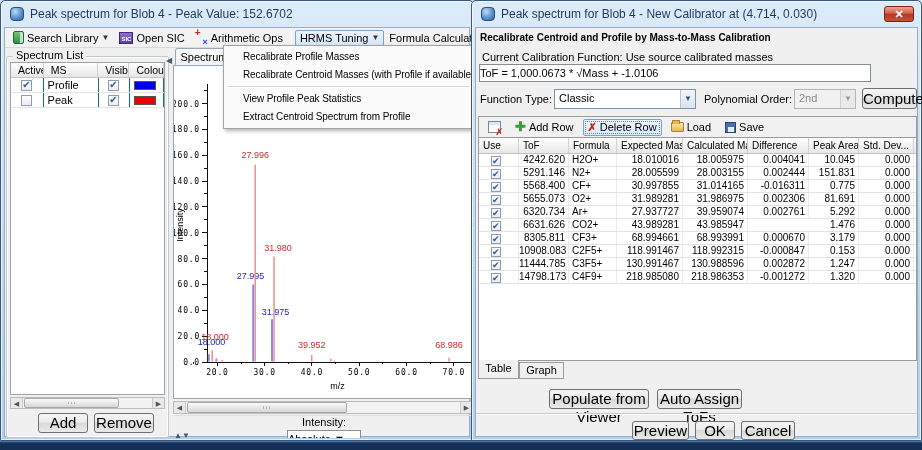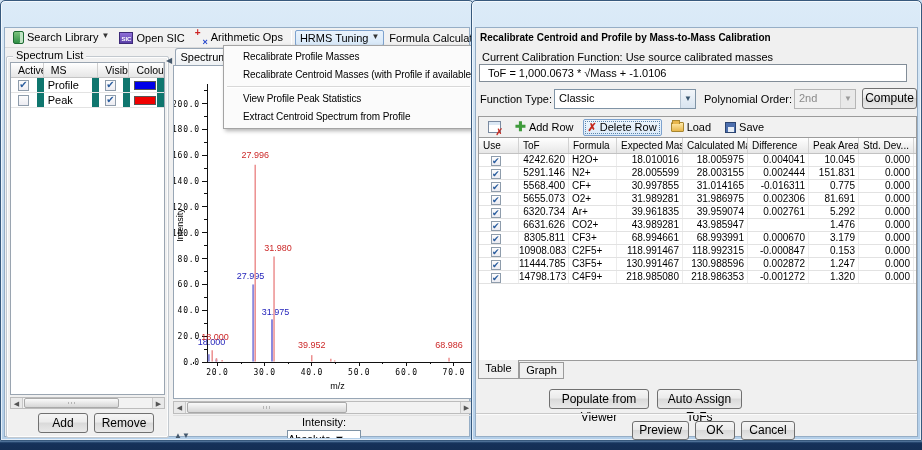--- a/index.html
+++ b/index.html
@@ -15,42 +15,42 @@
   .titlebar .ttext { position:absolute; left:29px; top:6px; font-size:12px; color:#1b3a5c; white-space:nowrap; }
   .app-icon { position:absolute; left:9px; top:6px; width:14px; height:14px; border-radius:4px;
               background:radial-gradient(circle at 35% 30%, #bcdcf6, #5b93cc 55%, #2c649f); border:1px solid #28517e; }
   .close-btn { position:absolute; right:7px; top:5px; width:30px; height:16px; border:1px solid #7e2114; border-radius:3px;
                background:linear-gradient(#e9a493,#d0614a 45%,#b03a24 50%,#c4523a); color:#fff; font-weight:bold; font-size:11px;
                text-align:center; line-height:14px; cursor:default; }
   .win-body { position:absolute; left:3px; right:3px; top:26px; bottom:3px; background:#f0f0f0; border:1px solid #96aec6; }
 
   
   .btn { position:absolute; border:1px solid #707070; border-radius:3px; text-align:center;
-         background:linear-gradient(#f5f5f5,#ebebeb 45%,#d9d9d9 50%,#e9e9e9); font-size:12px; }
+         background:linear-gradient(#f5f5f5,#ebebeb 45%,#d9d9d9 50%,#e9e9e9); font-size:15px; }
   .cb { display:inline-block; width:11px; height:11px; border:1px solid #8e9cab; background:linear-gradient(#fdfdfd,#ececf2);
         position:relative; vertical-align:middle; }
   .cb.checked::after { content:"✔"; position:absolute; left:0; top:-2px; font-size:10px; color:#2a5d9e; }
   .combo { position:absolute; border:1px solid #7f93a5; background:#fff; font-size:11px; }
   .combo .cval { position:absolute; left:4px; top:2px; white-space:nowrap; }
   .combo .carr { position:absolute; right:0; top:0; bottom:0; width:15px; background:linear-gradient(#f2f6fa,#d8e4f0);
                  border-left:1px solid #b6c4d2; color:#39566f; font-size:8px; text-align:center; line-height:18px; }
   .combo.disabled { background:#f1f1f1; border-color:#b5b5b5; color:#8a8a8a; }
   .combo.disabled .carr { background:#e9e9e9; color:#9a9a9a; border-left-color:#cfcfcf; }
   .hscroll { position:absolute; background:#f2f2f2; border:1px solid #bcbcbc; }
   .hs-arr { position:absolute; top:0; bottom:0; width:12px; background:#e9e9e9; color:#555; font-size:7px; text-align:center; line-height:11px; }
   .hs-arr.l { left:0; border-right:1px solid #c9c9c9; } .hs-arr.r { right:0; border-left:1px solid #c9c9c9; }
   .hs-thumb { position:absolute; top:0; bottom:0; background:linear-gradient(#fafafa,#d6d6d6); border:1px solid #a9a9a9; border-radius:2px; }
   .hs-thumb::after { content:""; position:absolute; left:50%; top:3px; bottom:3px; width:8px; margin-left:-4px;
                      background:repeating-linear-gradient(90deg,#b5b5b5 0 1px,transparent 1px 3px); }
   .sep-v { width:1px; height:15px; background:#c4c4c4; border-right:1px solid #fff; margin:0 3px; }
 
   
   .lw-toolbar { position:absolute; left:4px; right:4px; top:27px; height:20px; background:#f2f2f2;
                 border-bottom:1px solid #dadada; display:flex; align-items:center; padding-left:3px; white-space:nowrap; }
-  .tb-item { display:flex; gap:3px; padding:1px 4px; border:1px solid transparent; }
+  .tb-item { display:flex; align-items:center; gap:3px; padding:1px 4px; border:1px solid transparent; }
   .tb-item.open { border-color:#7da2ce; background:linear-gradient(#eaf3fc,#d7e8f8); border-radius:2px; }
   .tb-caret { font-size:8px; color:#333; }
   .ic { display:inline-block; }
   .ic-lib { width:11px; height:13px; background:linear-gradient(#7cc27c,#2f8f46); border:1px solid #1e6b33; border-radius:2px;
             box-shadow:inset -3px 0 0 #bfe3c4; }
   .ic-sic { width:14px; height:12px; background:linear-gradient(#8f6fd8,#5a3fa8); border:1px solid #3d2a78; color:#fff;
             font-size:6px; font-weight:bold; text-align:center; line-height:12px; }
   .ic-arith { width:13px; height:13px; position:relative; }
   .ic-arith::before { content:"+"; position:absolute; left:0; top:-4px; color:#cc2222; font-size:10px; font-weight:bold; }
   .ic-arith::after { content:"×"; position:absolute; right:0; bottom:-3px; color:#2244cc; font-size:9px; font-weight:bold; }
@@ -58,43 +58,43 @@
              box-shadow:2px 2px 0 #c6d6e6; }
   .ic-clip::before { content:""; position:absolute; left:1px; top:2px; right:1px; height:7px;
                      background:repeating-linear-gradient(#9fb6cc 0 1px,transparent 1px 3px); }
   .groupbox { position:absolute; left:5px; top:47px; width:163px; height:390px; }
   .gb-border { position:absolute; left:0; top:8px; right:0; bottom:0; border:1px solid #c3c9cf; border-radius:2px; box-shadow:inset 0 0 0 1px #fdfdfd; }
   .gb-title { position:absolute; left:7px; top:1px; background:#f0f0f0; padding:0 3px; }
   .sl-table { position:absolute; left:4px; top:14px; width:155px; height:333px; background:#fff; border:1px solid #9aa5b1; overflow:hidden; }
   .sl-hrow { display:flex; height:15px; background:linear-gradient(#ffffff,#e6e6e6); border-bottom:1px solid #c5c5c5; }
   .sl-hc { border-right:1px solid #cfcfcf; padding:1px 0 0 7px; font-size:10.5px; white-space:nowrap; overflow:hidden; }
   .sl-row { display:flex; height:15px; border-bottom:1px solid #e3e3e3; align-items:center; }
-  .sl-c { border-right:7px solid #0f766e; height:100%; display:flex; align-items:center; overflow:hidden; }
+  .sl-c { border-right:1px solid #0f766e; height:100%; display:flex; align-items:center; overflow:hidden; }
   .swatch { width:22px; height:9px; border:1px solid #555; margin-left:4px; }
   .splitter-glyph { position:absolute; font-size:8px; color:#44586c; }
 
   .spec-tab { position:absolute; left:174px; top:47px; width:58px; height:18px; background:linear-gradient(#fdfdfd,#eef1f4);
               border:1px solid #98a6b5; border-bottom:none; border-radius:3px 3px 0 0; text-align:center; line-height:17px; }
   .chart-panel { position:absolute; left:172px; top:64px; width:300px; height:334px; background:#fff; border:1px solid #98a6b5; }
   .lw-bottombar { position:absolute; left:172px; top:414px; width:300px; height:23px; display:flex; align-items:center;
                   gap:2px; white-space:nowrap; overflow:hidden; border-top:1px solid #e0e0e0; padding-left:2px;flex-direction:column; }
   .bb-combo { position:relative; width:74px; height:18px; border:1px solid #7f93a5; background:#fff; flex:none; }
   .bb-combo .cval{ top:1px; } .bb-combo .carr{ line-height:16px; }
 
   
   .menu { position:absolute; left:222px; top:44px; width:251px; background:#fbfbfb; border:1px solid #a4a4a4;
           box-shadow:2px 2px 4px rgba(0,0,0,.3); padding:2px 0; z-index:5; }
   .menu-item { height:18px; line-height:18px; padding-left:19px; font-size:10px; letter-spacing:-0.1px; white-space:nowrap; overflow:hidden; }
   .menu-sep { border-top:1px solid #d8d8d8; border-bottom:1px solid #fff; margin:2px 3px; }
 
   
   .rw-heading { position:absolute; left:8px; top:31px; font-weight:bold; font-size:10px; }
   .rw-curfn { position:absolute; left:10px; top:50px; }
-  .rw-formula { position:absolute; left:7px; top:63px; width:428px; height:18px; background:#fff; border:1px solid #828d98;
-                padding:2px 8px; white-space:nowrap; }
+  .rw-formula { position:absolute; left:7px; top:63px; width:392px; height:18px; background:#fff; border:1px solid #828d98;
+                padding:2px 0; white-space:nowrap; }
   .rw-lbl { position:absolute; top:92px; }
   .rt-toolbar { position:absolute; left:6px; top:115px; width:439px; height:22px; border:1px solid #9b9b9b; background:#f1f1f1;
                 display:flex; align-items:center; gap:4px; padding-left:4px; white-space:nowrap; }
   .rt-btn { display:flex; align-items:center; gap:3px; padding:1px 4px; border:1px solid transparent; }
   .rt-btn.focused { border-color:#7da2ce; background:linear-gradient(#eef5fc,#dcebf9); border-radius:2px; outline:1px dotted #5b84ab; outline-offset:-3px; }
   .ic-grid { width:13px; height:12px; border:1px solid #7a8aa0; background:linear-gradient(#dce8f4 0 3px,#fff 3px), 
              #fff; position:relative; }
   .ic-grid::after { content:"✗"; position:absolute; right:-3px; bottom:-5px; color:#c43027; font-size:9px; font-weight:bold; }
   .ic-plus { color:#3f9b3c; font-weight:bold; font-size:13px; line-height:10px; }
   .ic-delx { color:#c4271c; font-weight:bold; font-size:11px; }
@@ -113,20 +113,24 @@
   .rw-tab.active { top:359px; left:6px; width:41px; height:19px; border-top:none; background:#f0f0f0; line-height:17px; }
   .rw-tab.idle { top:361px; left:47px; width:45px; height:17px; line-height:15px; }
   .rw-sep { position:absolute; left:4px; right:4px; top:412px; border-top:1px solid #c9c9c9; border-bottom:1px solid #fbfbfb; }
   .bottom-strip { position:absolute; left:0; top:441px; width:922px; height:9px;
                   background:linear-gradient(#2d5078,#14305656 20%,#142f55); border-top:1px solid #4d6f96; background-color:#15315a; }
 </style>
 </head>
 <body>
 
 <div class="window left">
+  <div class="titlebar">
+    <span class="app-icon"></span>
+    <span class="ttext">Peak spectrum for Blob 4 - Peak Value: 152.6702</span>
+  </div>
   <div class="win-body"></div>
 
   <div class="lw-toolbar">
     <span class="tb-item">
       <span class="ic ic-lib"></span>
       <span>Search Library</span>
       <span class="tb-caret">▼</span>
     </span>
     <span class="tb-item">
       <span class="ic ic-sic">SIC</span>
@@ -309,20 +313,25 @@
   <div class="menu" id="hrms-menu">
       <div class="menu-item">Recalibrate Profile Masses</div>
       <div class="menu-item">Recalibrate Centroid Masses (with Profile if available)</div>
       <div class="menu-sep"></div>
       <div class="menu-item">View Profile Peak Statistics</div>
       <div class="menu-item">Extract Centroid Spectrum from Profile</div>
     </div>
 </div>
 
 <div class="window right">
+  <div class="titlebar">
+    <span class="app-icon"></span>
+    <span class="ttext">Peak spectrum for Blob 4 - New Calibrator at (4.714, 0.030)</span>
+    <span class="close-btn">✕</span>
+  </div>
   <div class="win-body"></div>
 
   <div class="rw-heading">Recalibrate Centroid and Profile by Mass-to-Mass Calibration</div>
   <div class="rw-curfn">Current Calibration Function: Use source calibrated masses</div>
   <div class="rw-formula">ToF = 1,000.0673 * √Mass + -1.0106</div>
 
   <span class="rw-lbl" style="left:8px;">Function Type:</span>
   <span class="combo" style="left:82px; top:88px; width:142px; height:20px;">
     <span class="cval">Classic</span>
     <span class="carr">▼</span>
@@ -404,21 +413,21 @@
         <div class="ct-c r" style="width: 66px;">31.989281</div>
         <div class="ct-c r" style="width: 65px;">31.986975</div>
         <div class="ct-c r" style="width: 61px;">0.002306</div>
         <div class="ct-c r" style="width: 50px;">81.691</div>
         <div class="ct-c r" style="width: 55px;">0.000</div>
       </div>
       <div class="ct-row">
         <div class="ct-c " style="width: 40px;"><span class="cb checked"></span></div>
         <div class="ct-c r" style="width: 50px;">6320.734</div>
         <div class="ct-c l" style="width: 48px;">Ar+</div>
-        <div class="ct-c r" style="width: 66px;">39.961835</div>
+        <div class="ct-c r" style="width: 66px;">27.937727</div>
         <div class="ct-c r" style="width: 65px;">39.959074</div>
         <div class="ct-c r" style="width: 61px;">0.002761</div>
         <div class="ct-c r" style="width: 50px;">5.292</div>
         <div class="ct-c r" style="width: 55px;">0.000</div>
       </div>
       <div class="ct-row">
         <div class="ct-c " style="width: 40px;"><span class="cb checked"></span></div>
         <div class="ct-c r" style="width: 50px;">6631.626</div>
         <div class="ct-c l" style="width: 48px;">CO2+</div>
         <div class="ct-c r" style="width: 66px;">43.989281</div>

